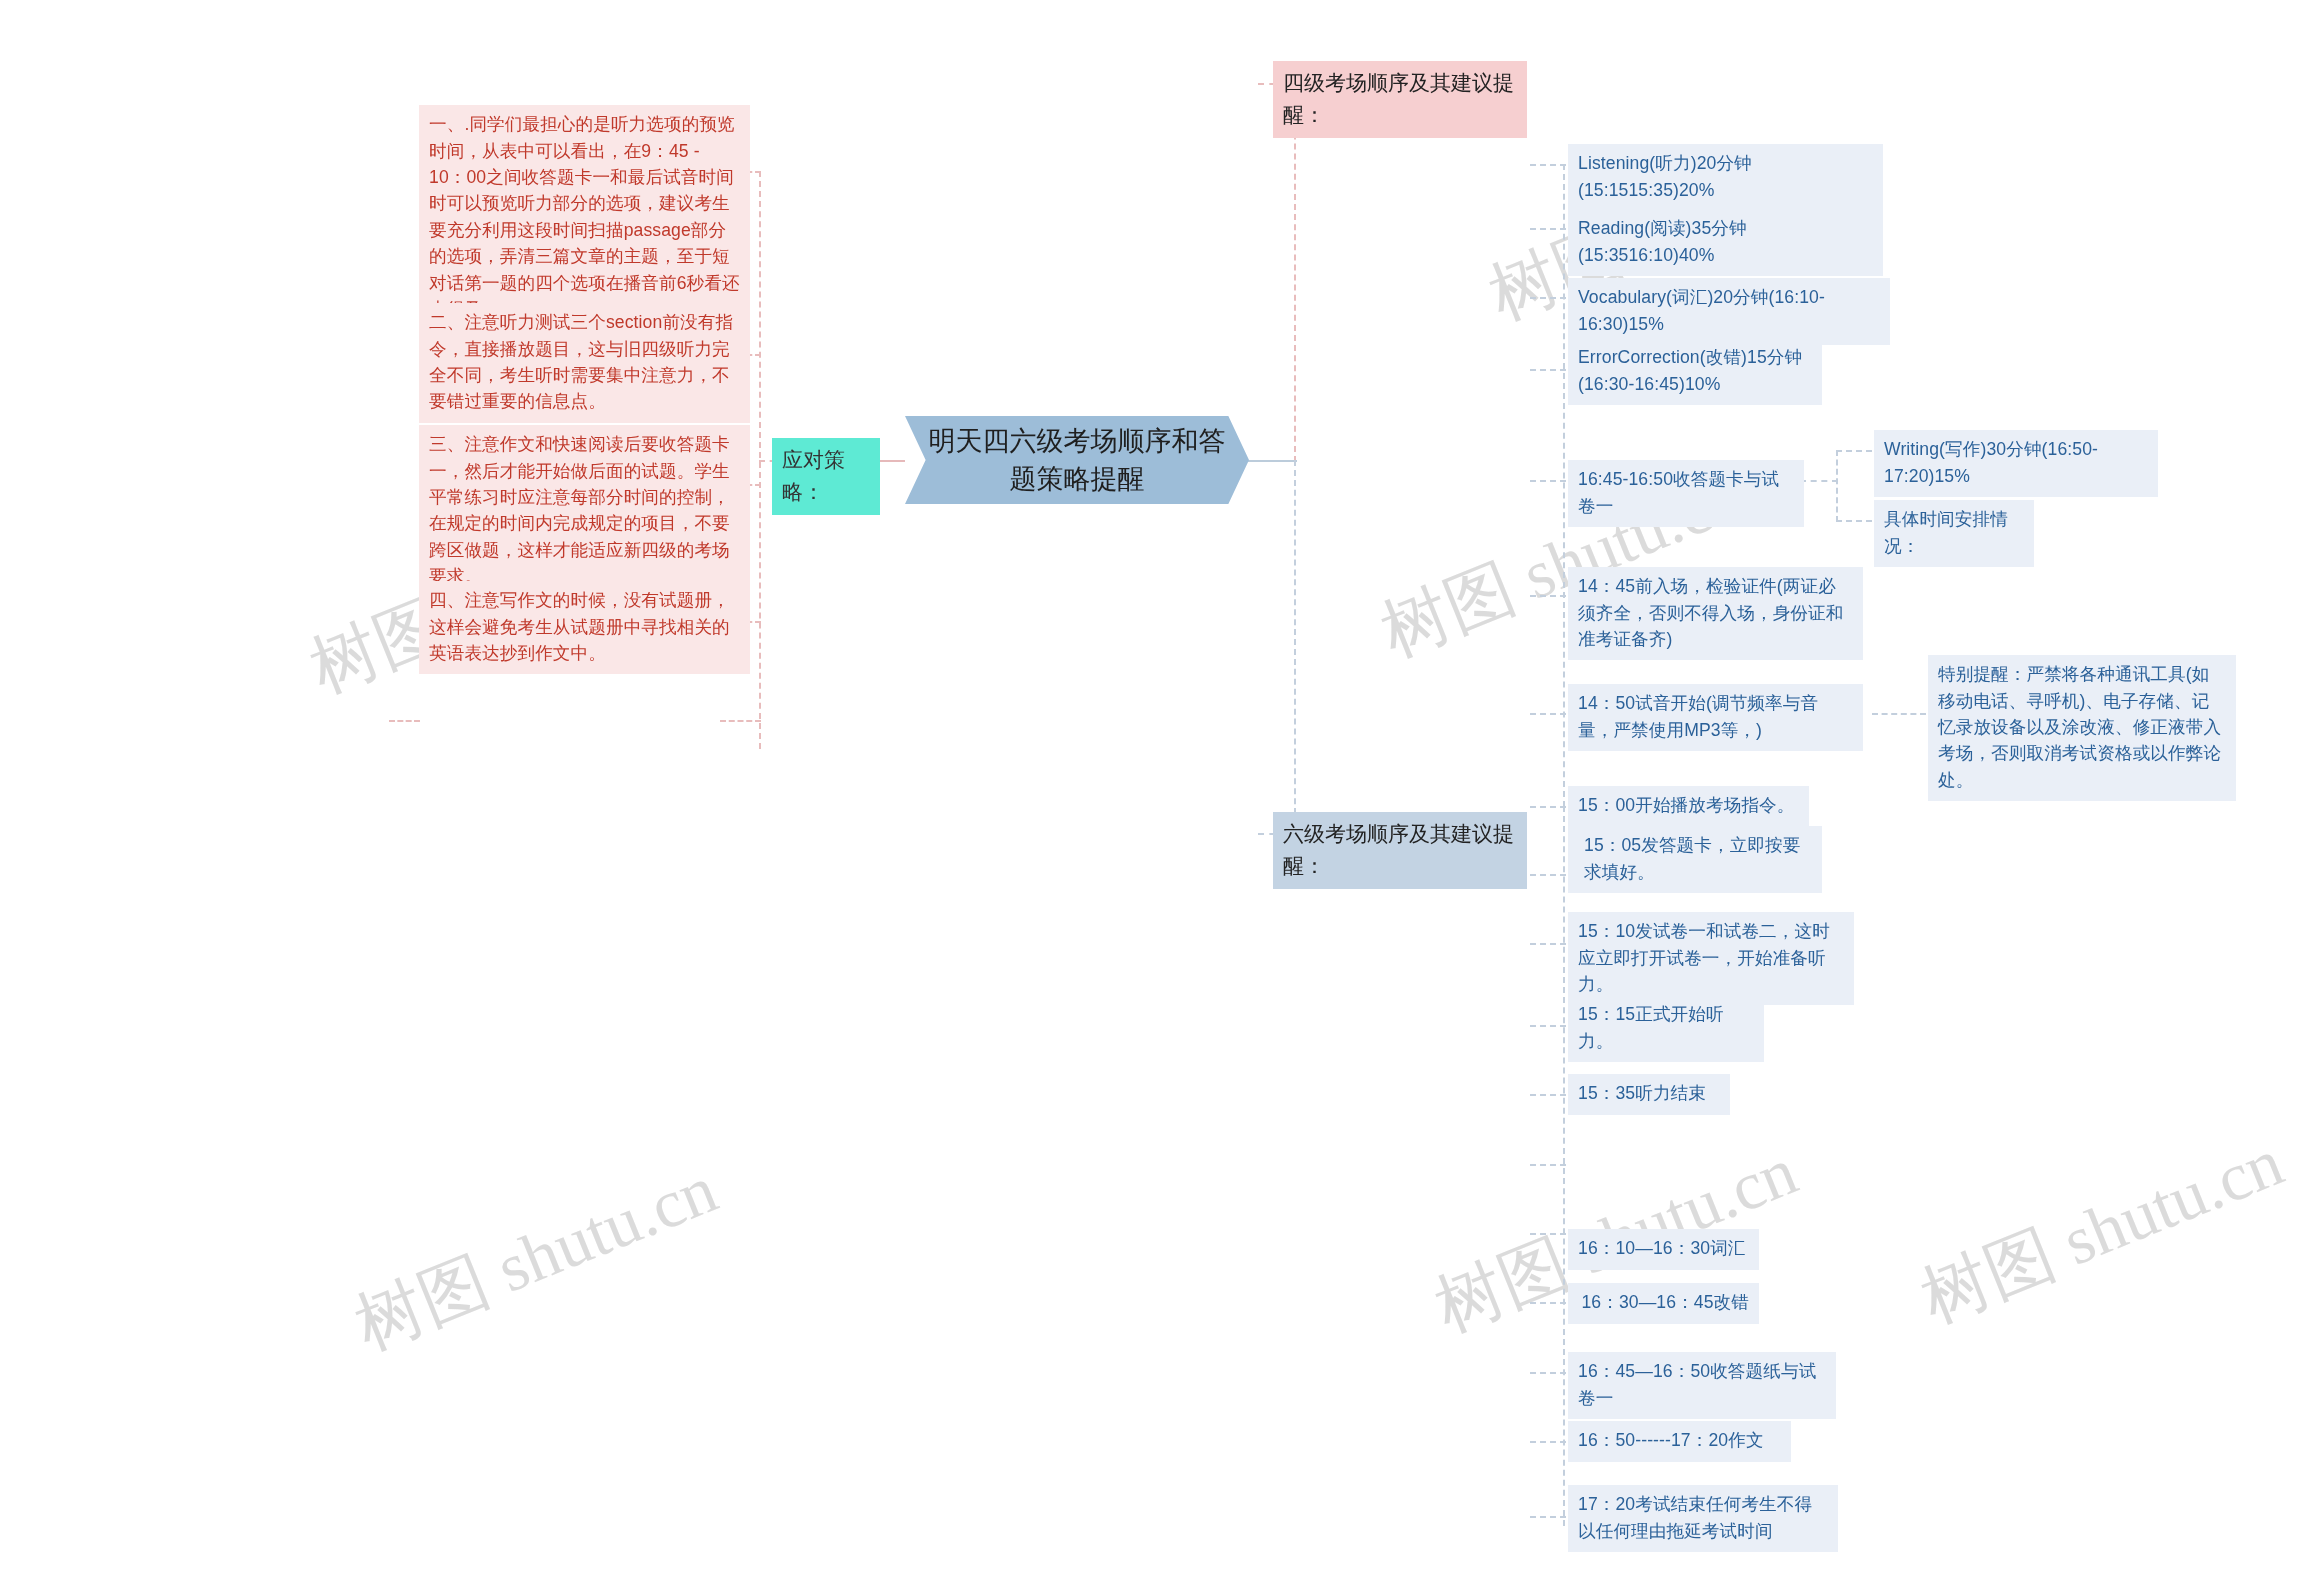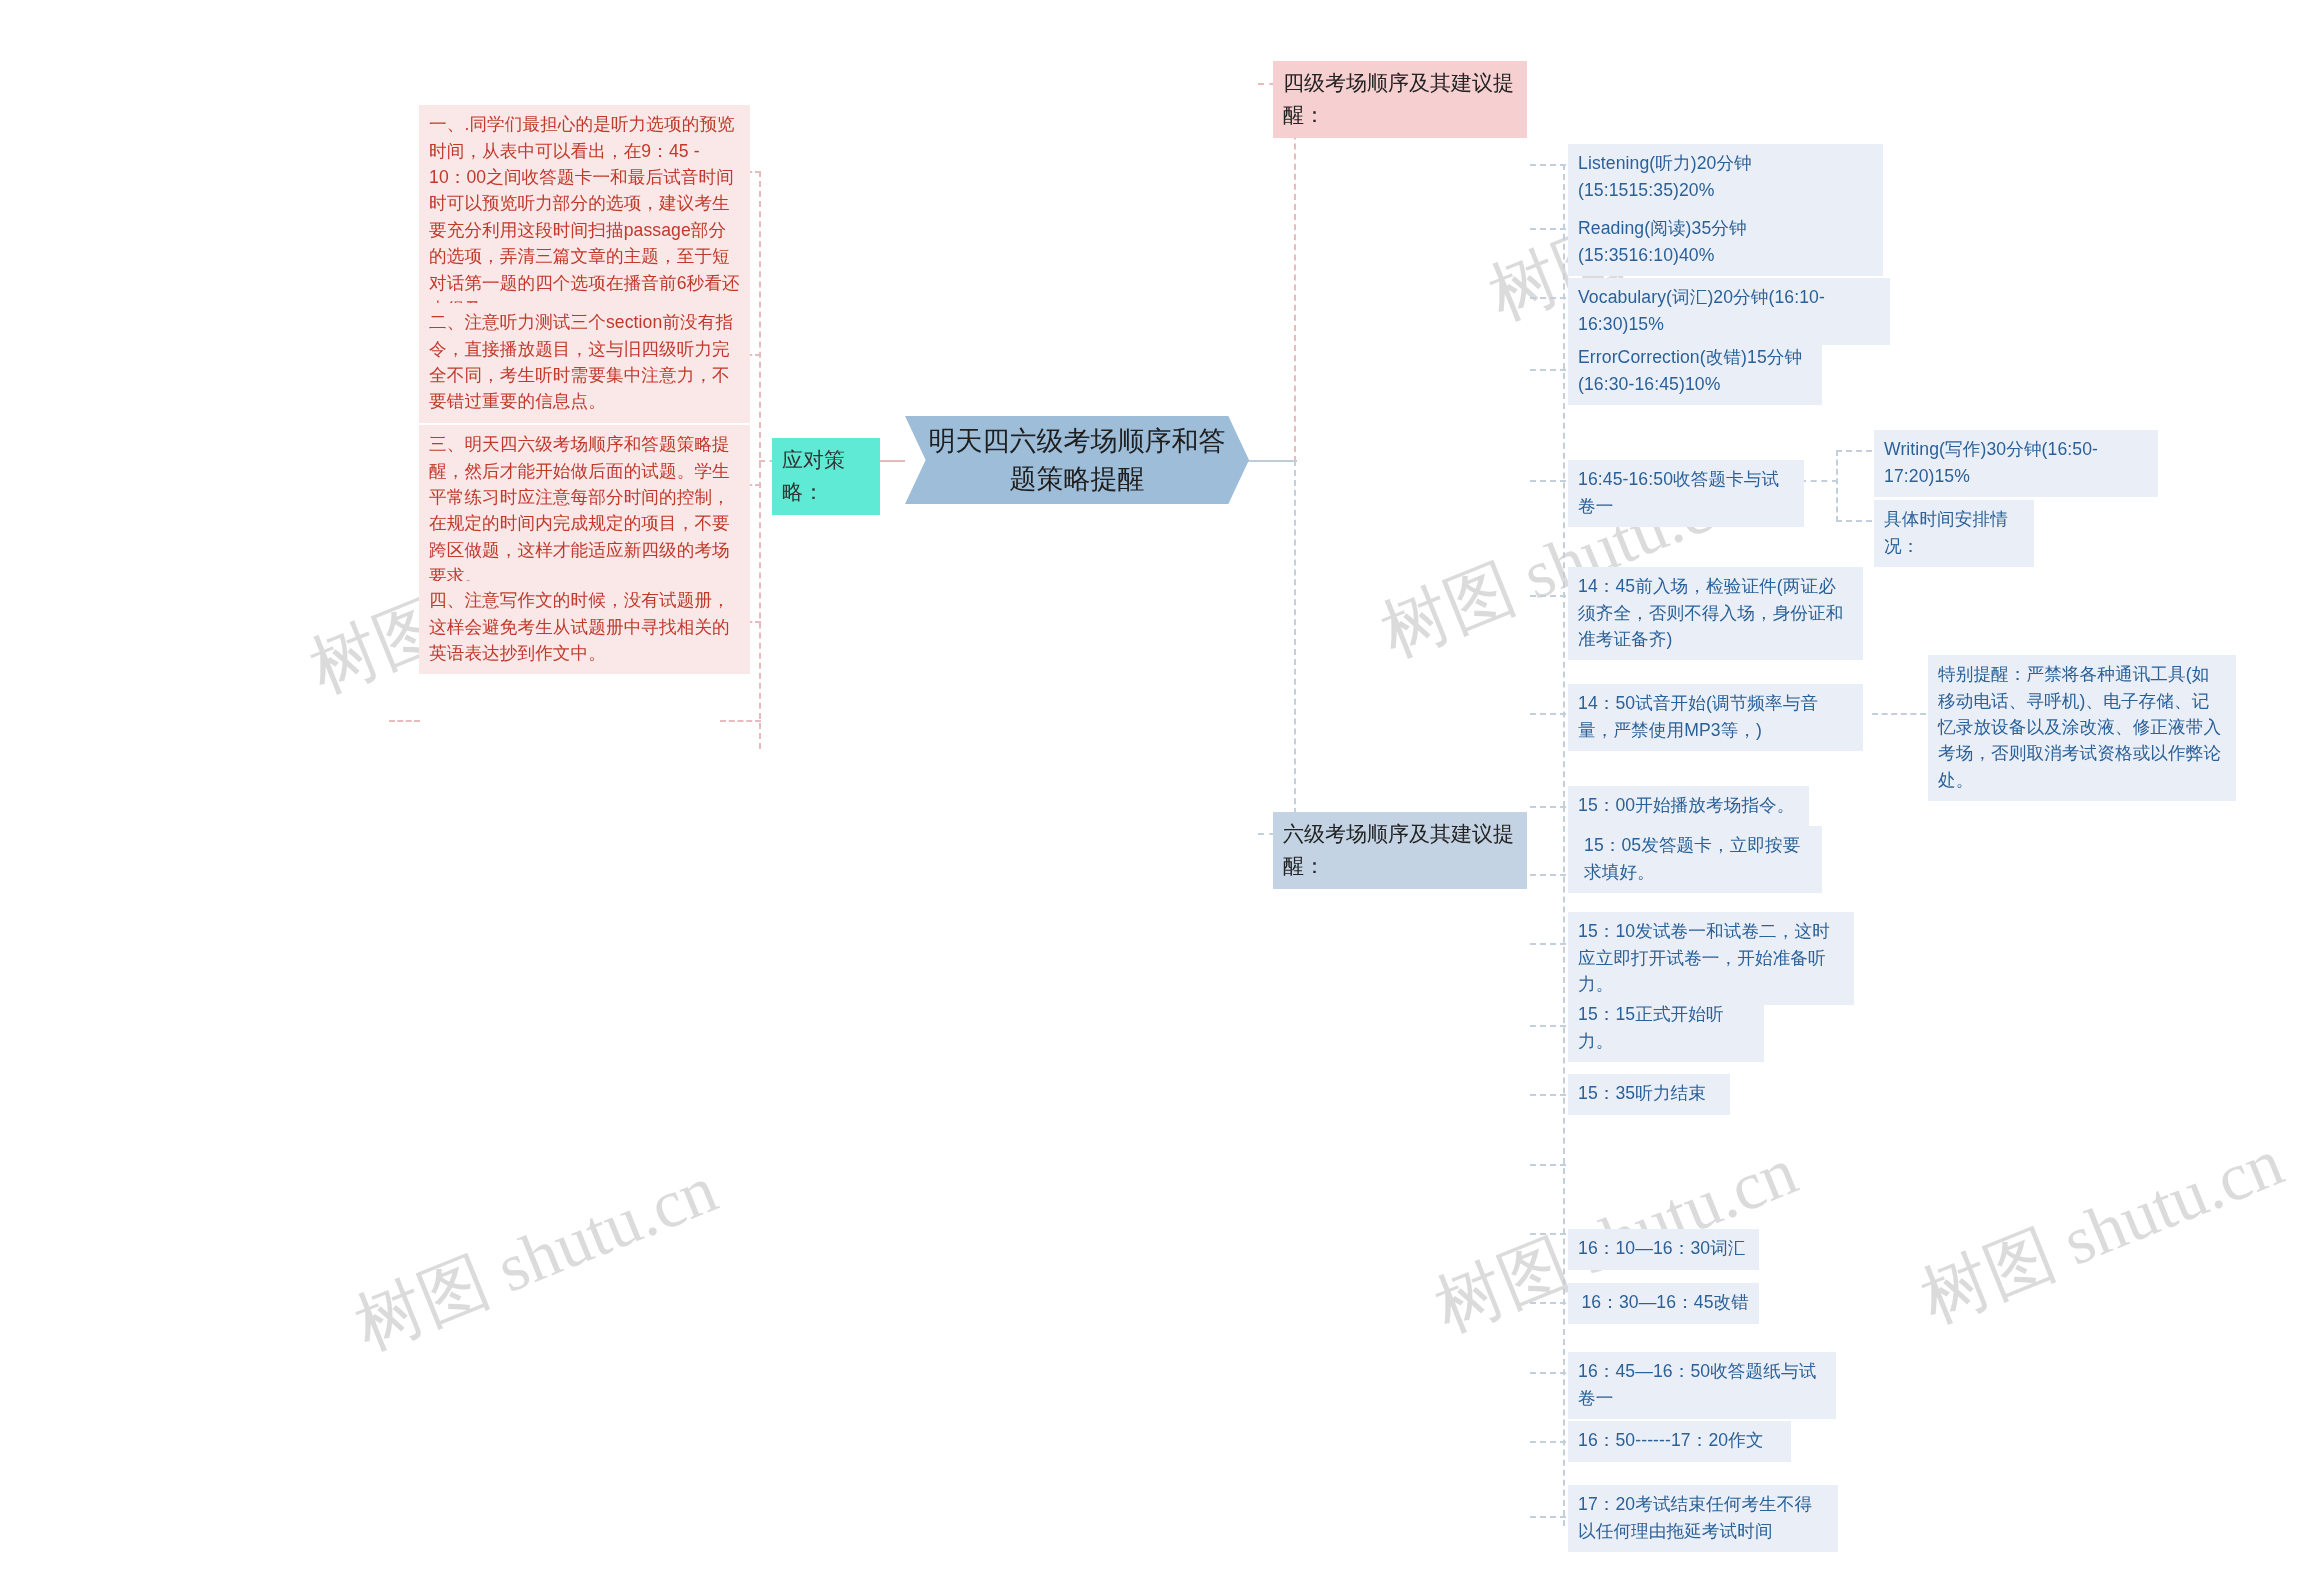--- a/index.html
+++ b/index.html
@@ -158,21 +158,21 @@
   <div class="center-node" style="left:905px; top:416px; width:344px; height:88px;">
     <span>明天四六级考场顺序和答题策略提醒</span>
   </div>
 
   <div class="node n-redplain" style="left:772px; top:438px; width:108px;">应对策略：</div>
 
   <div class="node n-red" style="left:419px; top:105px; width:331px;">一、.同学们最担心的是听力选项的预览时间，从表中可以看出，在9：45 - 10：00之间收答题卡一和最后试音时间时可以预览听力部分的选项，建议考生要充分利用这段时间扫描passage部分的选项，弄清三篇文章的主题，至于短对话第一题的四个选项在播音前6秒看还来得及。</div>
 
   <div class="node n-red" style="left:419px; top:303px; width:331px;">二、注意听力测试三个section前没有指令，直接播放题目，这与旧四级听力完全不同，考生听时需要集中注意力，不要错过重要的信息点。</div>
 
-  <div class="node n-red" style="left:419px; top:425px; width:331px;">三、明天四六级考场顺序和答题策略提醒，然后才能开始做后面的试题。学生平常练习时应注意每部分时间的控制，在规定的时间内完成规定的项目，不要跨区做题，这样才能适应新四级的考场要求。</div>
+  <div class="node n-red" style="left:419px; top:425px; width:331px;">三、注意作文和快速阅读后要收答题卡一，然后才能开始做后面的试题。学生平常练习时应注意每部分时间的控制，在规定的时间内完成规定的项目，不要跨区做题，这样才能适应新四级的考场要求。</div>
 
   <div class="node n-red" style="left:419px; top:581px; width:331px;">四、注意写作文的时候，没有试题册，这样会避免考生从试题册中寻找相关的英语表达抄到作文中。</div>
 
 
 
   <div class="node n-redhead" style="left:1273px; top:61px; width:254px;">四级考场顺序及其建议提醒：</div>
 
   <div class="node n-blue" style="left:1568px; top:144px; width:315px;">Listening(听力)20分钟(15:1515:35)20%</div>
 
   <div class="node n-blue" style="left:1568px; top:209px; width:315px;">Reading(阅读)35分钟(15:3516:10)40%</div>

